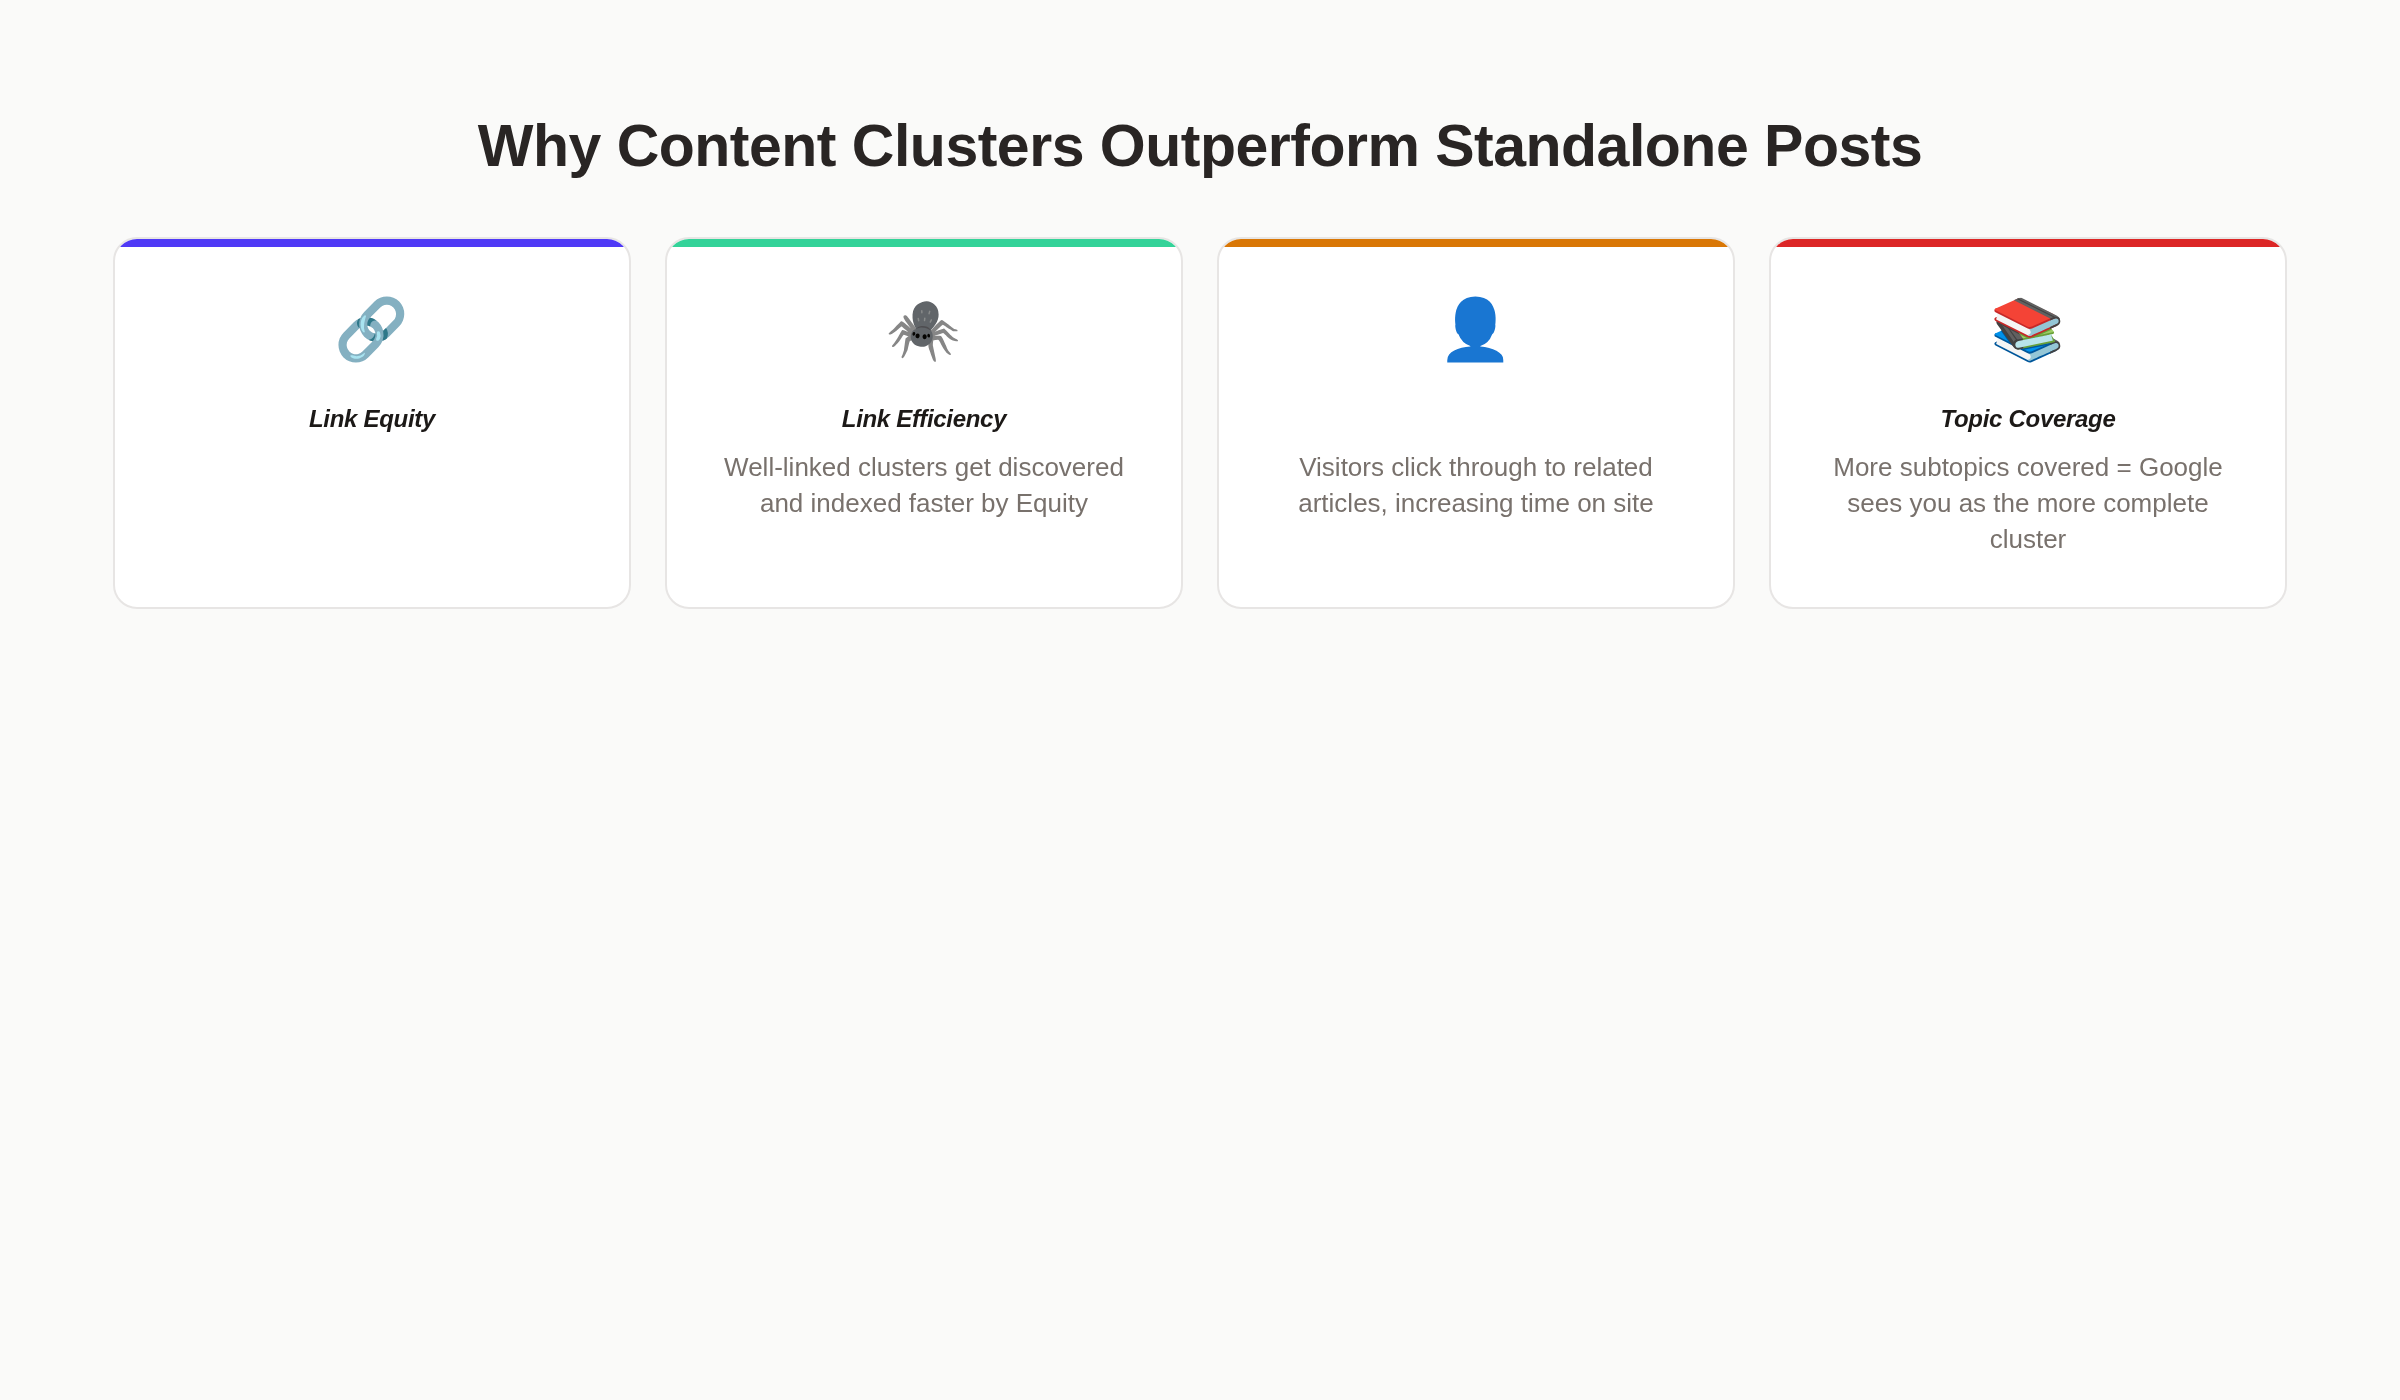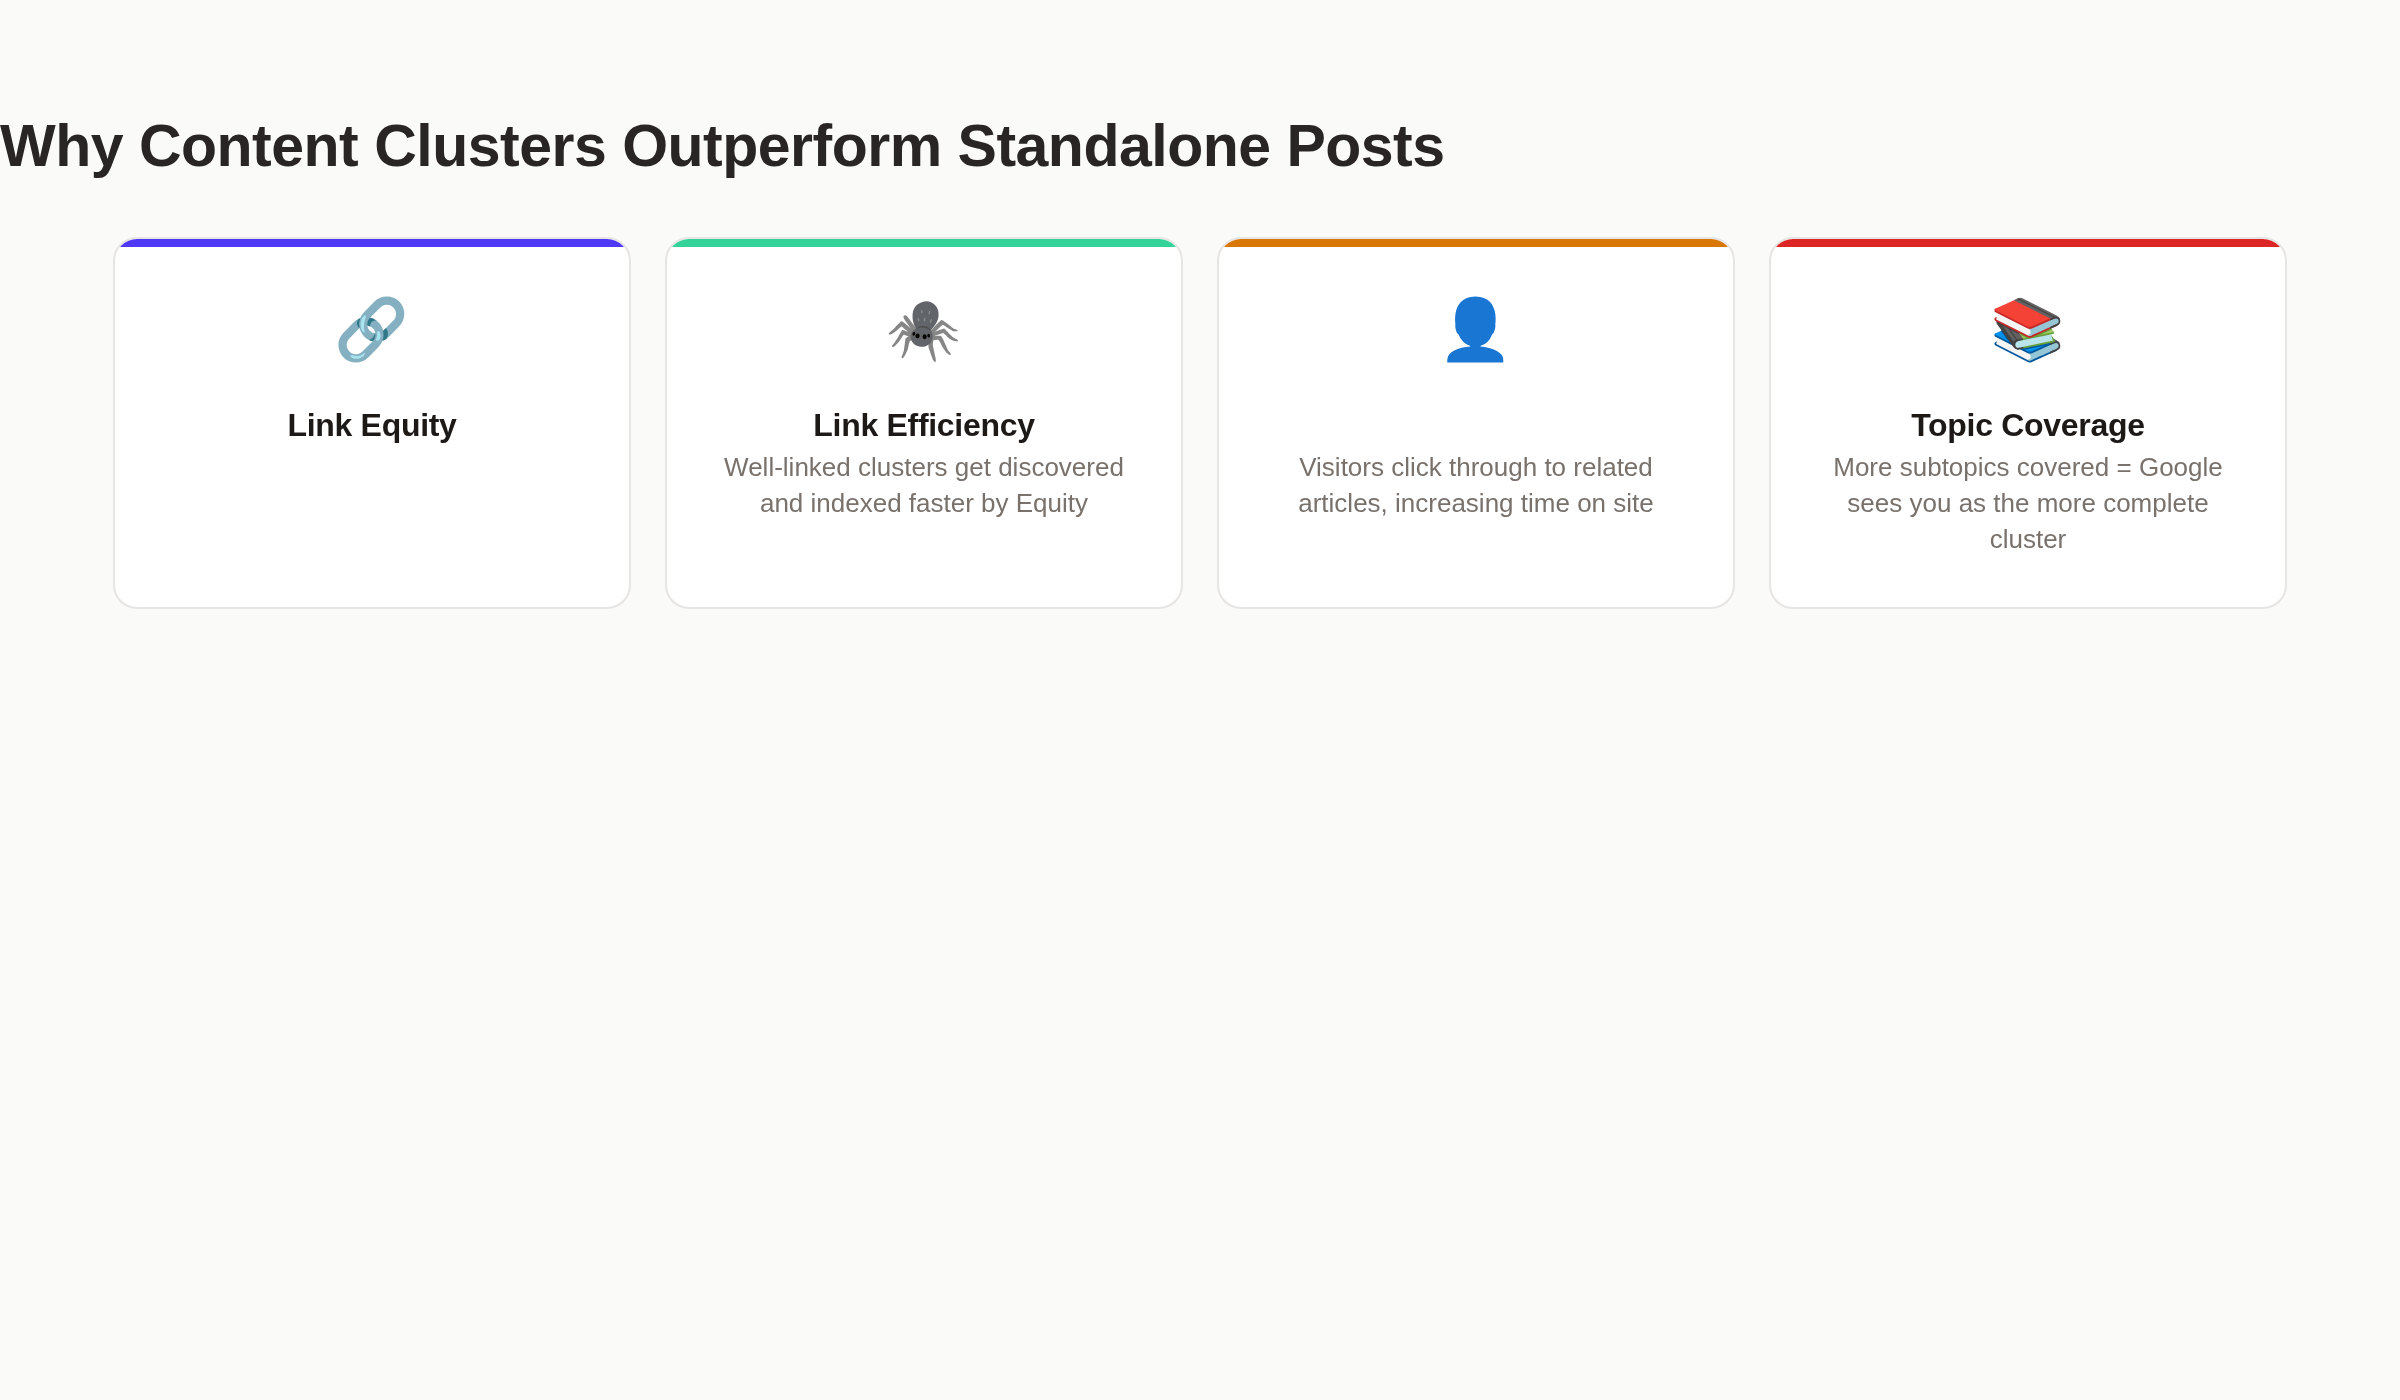--- a/index.html
+++ b/index.html
@@ -18,20 +18,21 @@
       position: relative;
       width: 2400px;
       height: 1400px;
     }
     .title {
       position: absolute;
       top: 107px;
       left: 0;
       width: 2400px;
       margin: 0;
+      text-align: center;
       font-size: 59px;
       line-height: 78px;
       font-weight: 700;
       letter-spacing: -0.5px;
       color: #292524;
     }
     .cards {
       position: absolute;
       top: 237px;
       left: 113px;
@@ -65,26 +66,27 @@
       height: 80px;
       font-size: 60px;
       line-height: 80px;
       font-family: "DejaVu Sans", sans-serif;
     }
     .card-title {
       position: absolute;
       top: 154px;
       left: 0;
       right: 0;
-      margin: 12px;
-      font-size: 32px;
+      margin: 6px;
+      font-size: 24px;
       line-height: 40px;
       font-weight: 700;
       color: #1c1917;
       letter-spacing: -0.3px;
+      font-style: italic;
     }
     .card-desc {
       position: absolute;
       top: 210px;
       left: 52px;
       right: 52px;
       margin: 0;
       font-size: 26px;
       line-height: 36px;
       color: #78716c;

